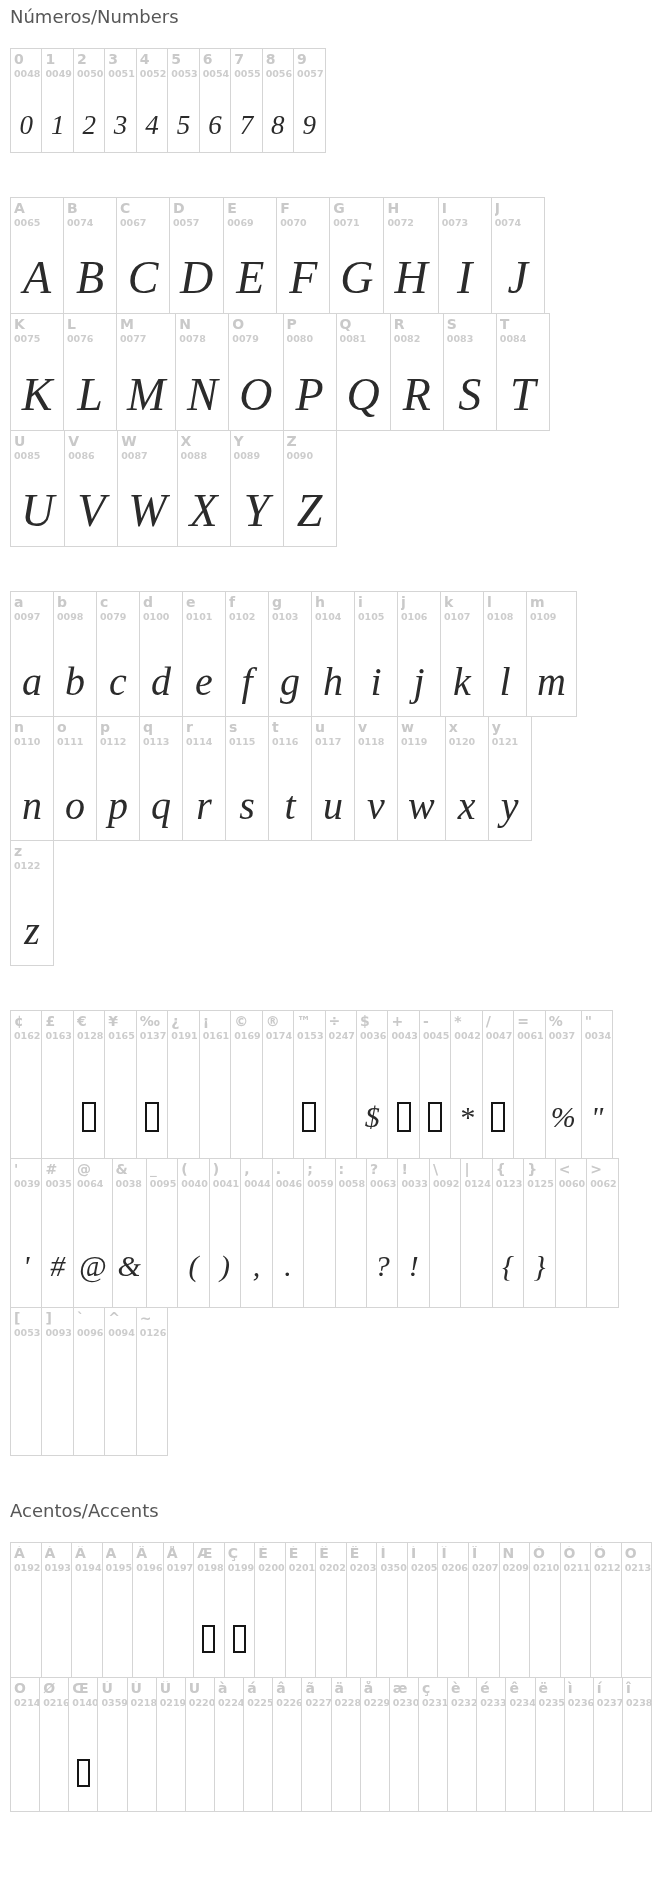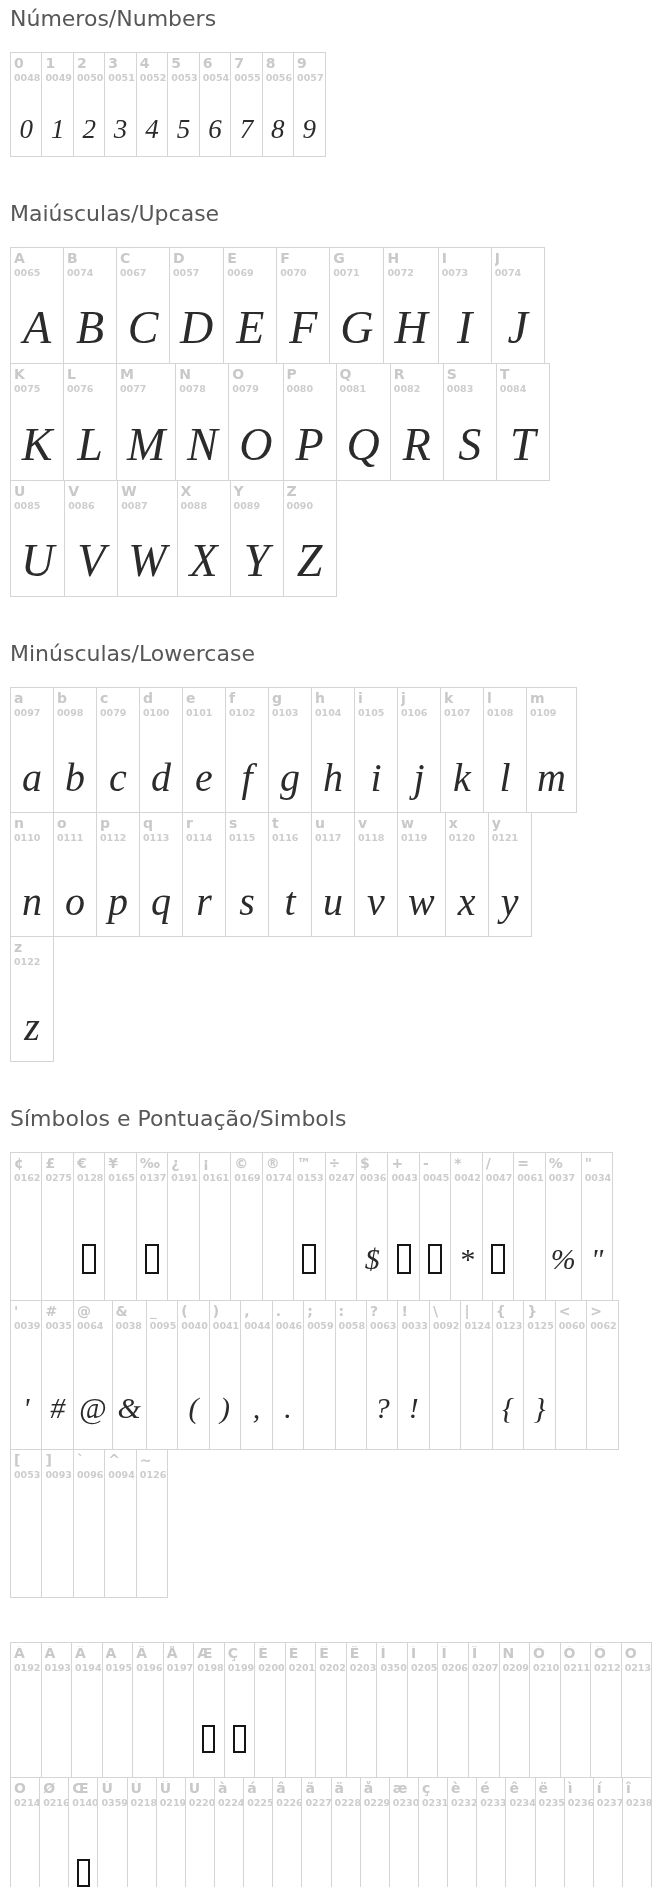--- a/index.html
+++ b/index.html
@@ -3,21 +3,21 @@
 <meta charset="utf-8">
 <style>
   :root{
     --c-border:#d5d5d5; --c-label:#c9c9c9; --c-code:#cdcdcd;
     --c-title:#575757; --c-glyph:#2b2b2b; --c-bg:#ffffff;
   }
   html,body{margin:0;padding:0;background:var(--c-bg);}
   body{width:661px;font-family:"Liberation Sans",sans-serif;}
   .wrap{padding:6px 10px 30px 10px;}
   section{margin-bottom:44px;}
-  .sec-title{font-family:"DejaVu Sans",sans-serif;font-size:22px;font-weight:400;
+  .sec-title{font-family:"DejaVu Sans",sans-serif;font-size:18px;font-weight:400;
     color:var(--c-title);margin:0 0 21px 0;letter-spacing:0;}
   .rows{display:block;}
   .char-row{display:flex;flex-wrap:nowrap;align-items:stretch;}
   .char-row + .char-row{margin-top:-1px;}
   .cell{border:1px solid var(--c-border);margin-right:-1px;background:#fff;
     display:flex;flex-direction:column;box-sizing:border-box;}
   .cellhead{padding:3px 1px 0 3px;line-height:1;flex:0 0 auto;}
   .ch{display:block;font-family:"DejaVu Sans",sans-serif;font-size:14px;font-weight:bold;
     color:var(--c-label);height:15px;overflow:hidden;}
   .code{display:block;font-family:"DejaVu Sans",sans-serif;font-size:9.5px;font-weight:bold;
@@ -140,21 +140,20 @@
               <span class="code">0057</span>
             </div>
             <div class="gly">
               <span class="script">9</span>
             </div>
           </div>
         </div>
       </div>
     </section>
     <section class="upper">
-      <h2 class="sec-title">Maiúsculas/Upcase</h2>
       <div class="rows">
         <div class="char-row">
           <div class="cell">
             <div class="cellhead">
               <span class="ch">A</span>
               <span class="code">0065</span>
             </div>
             <div class="gly">
               <span class="script">A</span>
             </div>
@@ -385,21 +384,20 @@
               <span class="code">0090</span>
             </div>
             <div class="gly">
               <span class="script">Z</span>
             </div>
           </div>
         </div>
       </div>
     </section>
     <section class="lower">
-      <h2 class="sec-title">Minúsculas/Lowercase</h2>
       <div class="rows">
         <div class="char-row">
           <div class="cell">
             <div class="cellhead">
               <span class="ch">a</span>
               <span class="code">0097</span>
             </div>
             <div class="gly">
               <span class="script">a</span>
             </div>
@@ -630,34 +628,33 @@
               <span class="code">0122</span>
             </div>
             <div class="gly">
               <span class="script">z</span>
             </div>
           </div>
         </div>
       </div>
     </section>
     <section class="sym">
-      <h2 class="sec-title">Símbolos e Pontuação/Simbols</h2>
       <div class="rows">
         <div class="char-row">
           <div class="cell">
             <div class="cellhead">
               <span class="ch">¢</span>
               <span class="code">0162</span>
             </div>
             <div class="gly"></div>
           </div>
           <div class="cell">
             <div class="cellhead">
               <span class="ch">£</span>
-              <span class="code">0275</span>
+              <span class="code">0163</span>
             </div>
             <div class="gly"></div>
           </div>
           <div class="cell">
             <div class="cellhead">
               <span class="ch">€</span>
               <span class="code">0128</span>
             </div>
             <div class="gly">
               <span class="tofu"></span>
@@ -986,20 +983,21 @@
             <div class="cellhead">
               <span class="ch">~</span>
               <span class="code">0126</span>
             </div>
             <div class="gly"></div>
           </div>
         </div>
       </div>
     </section>
     <section class="acc">
+      <h2 class="sec-title">Acentos/Accents</h2>
       <div class="rows">
         <div class="char-row">
           <div class="cell">
             <div class="cellhead">
               <span class="ch">À</span>
               <span class="code">0192</span>
             </div>
             <div class="gly"></div>
           </div>
           <div class="cell">

